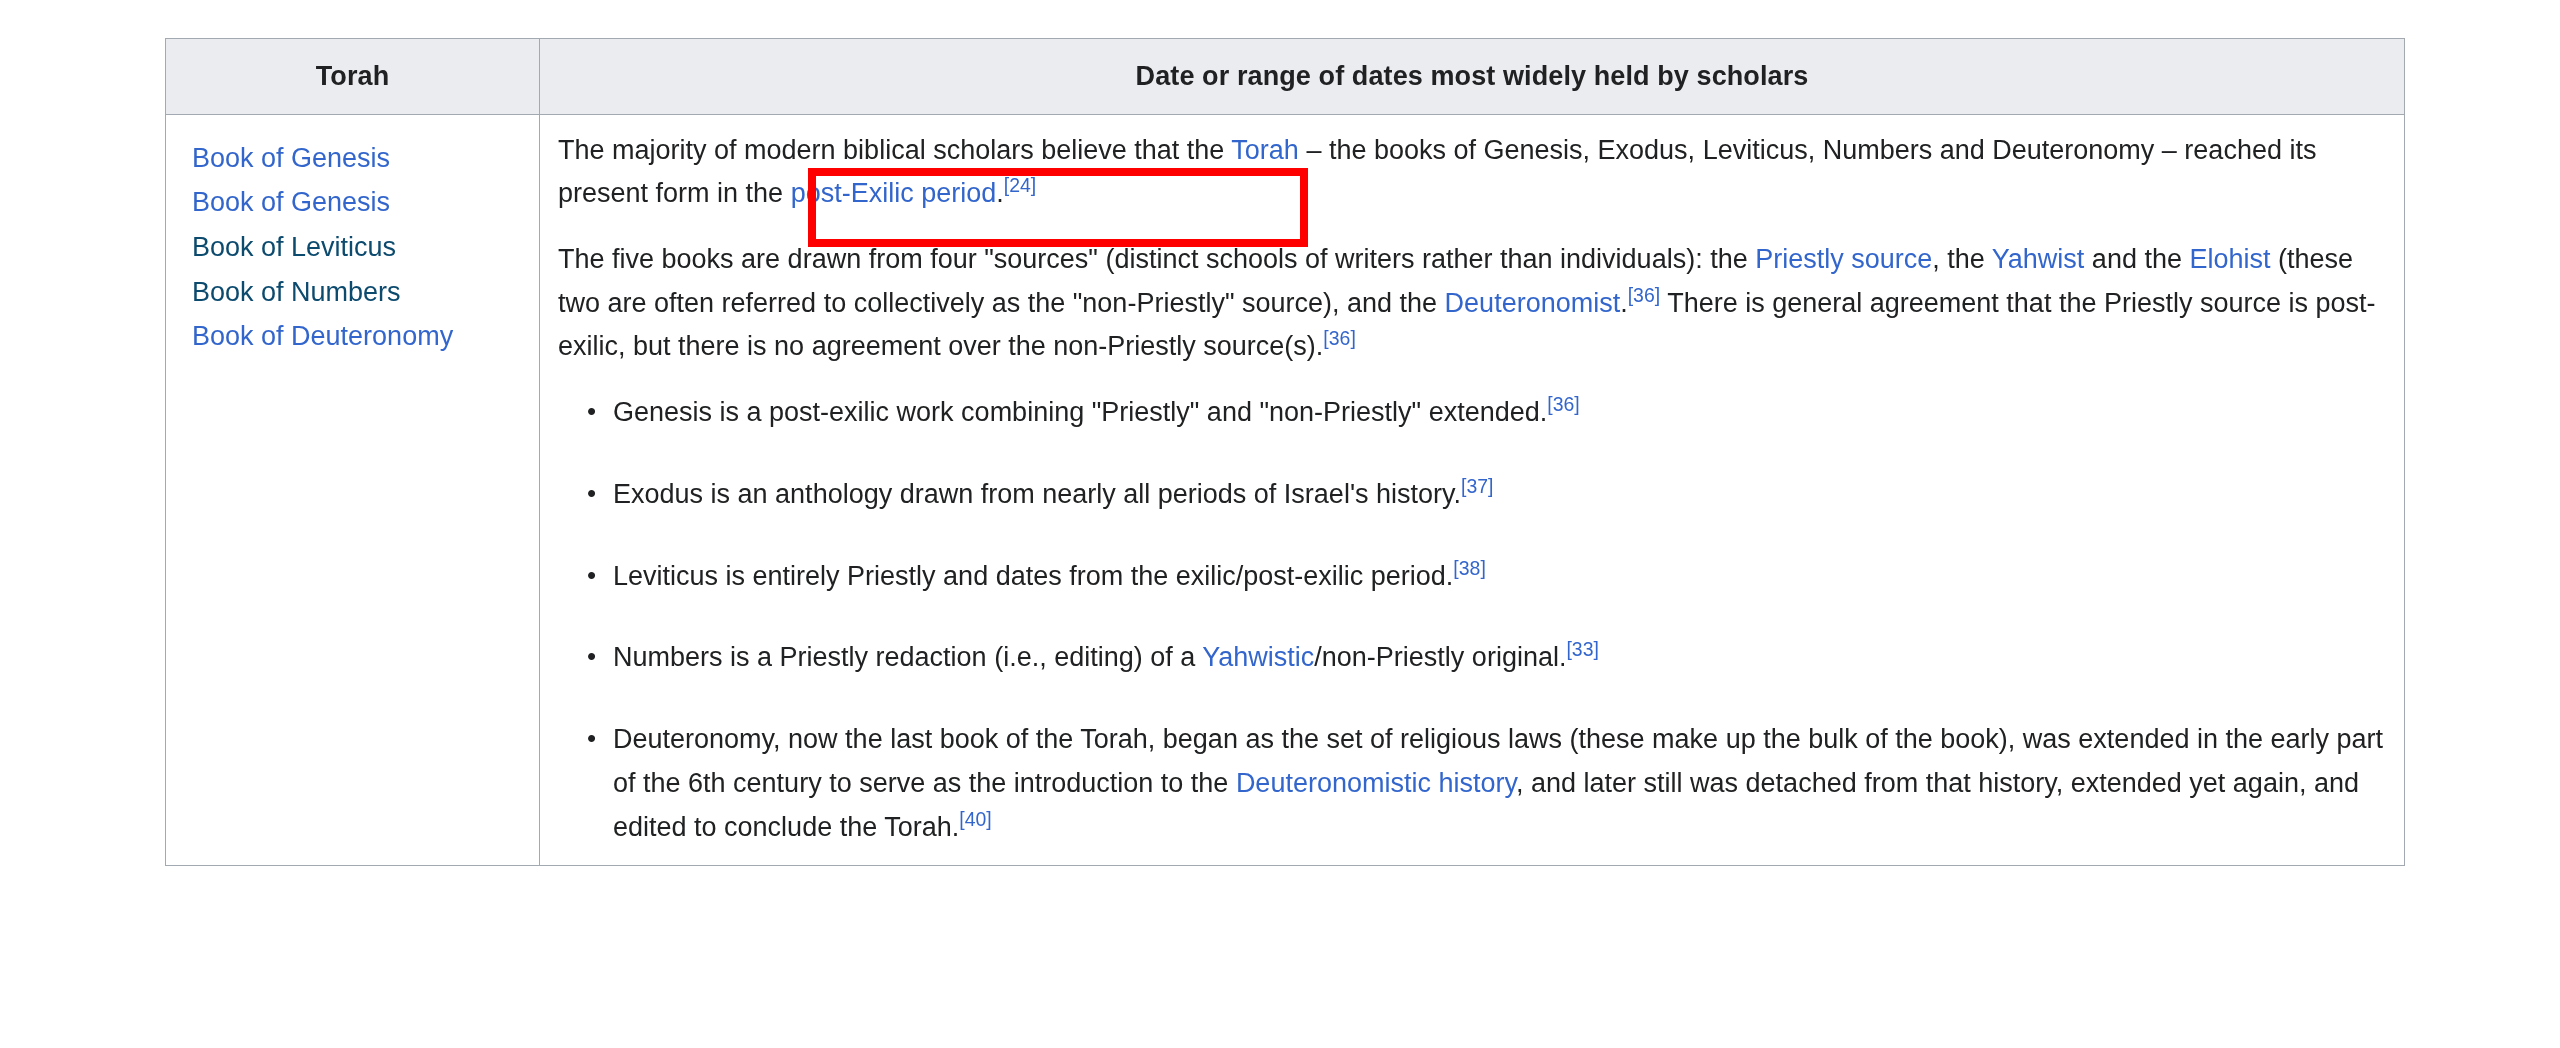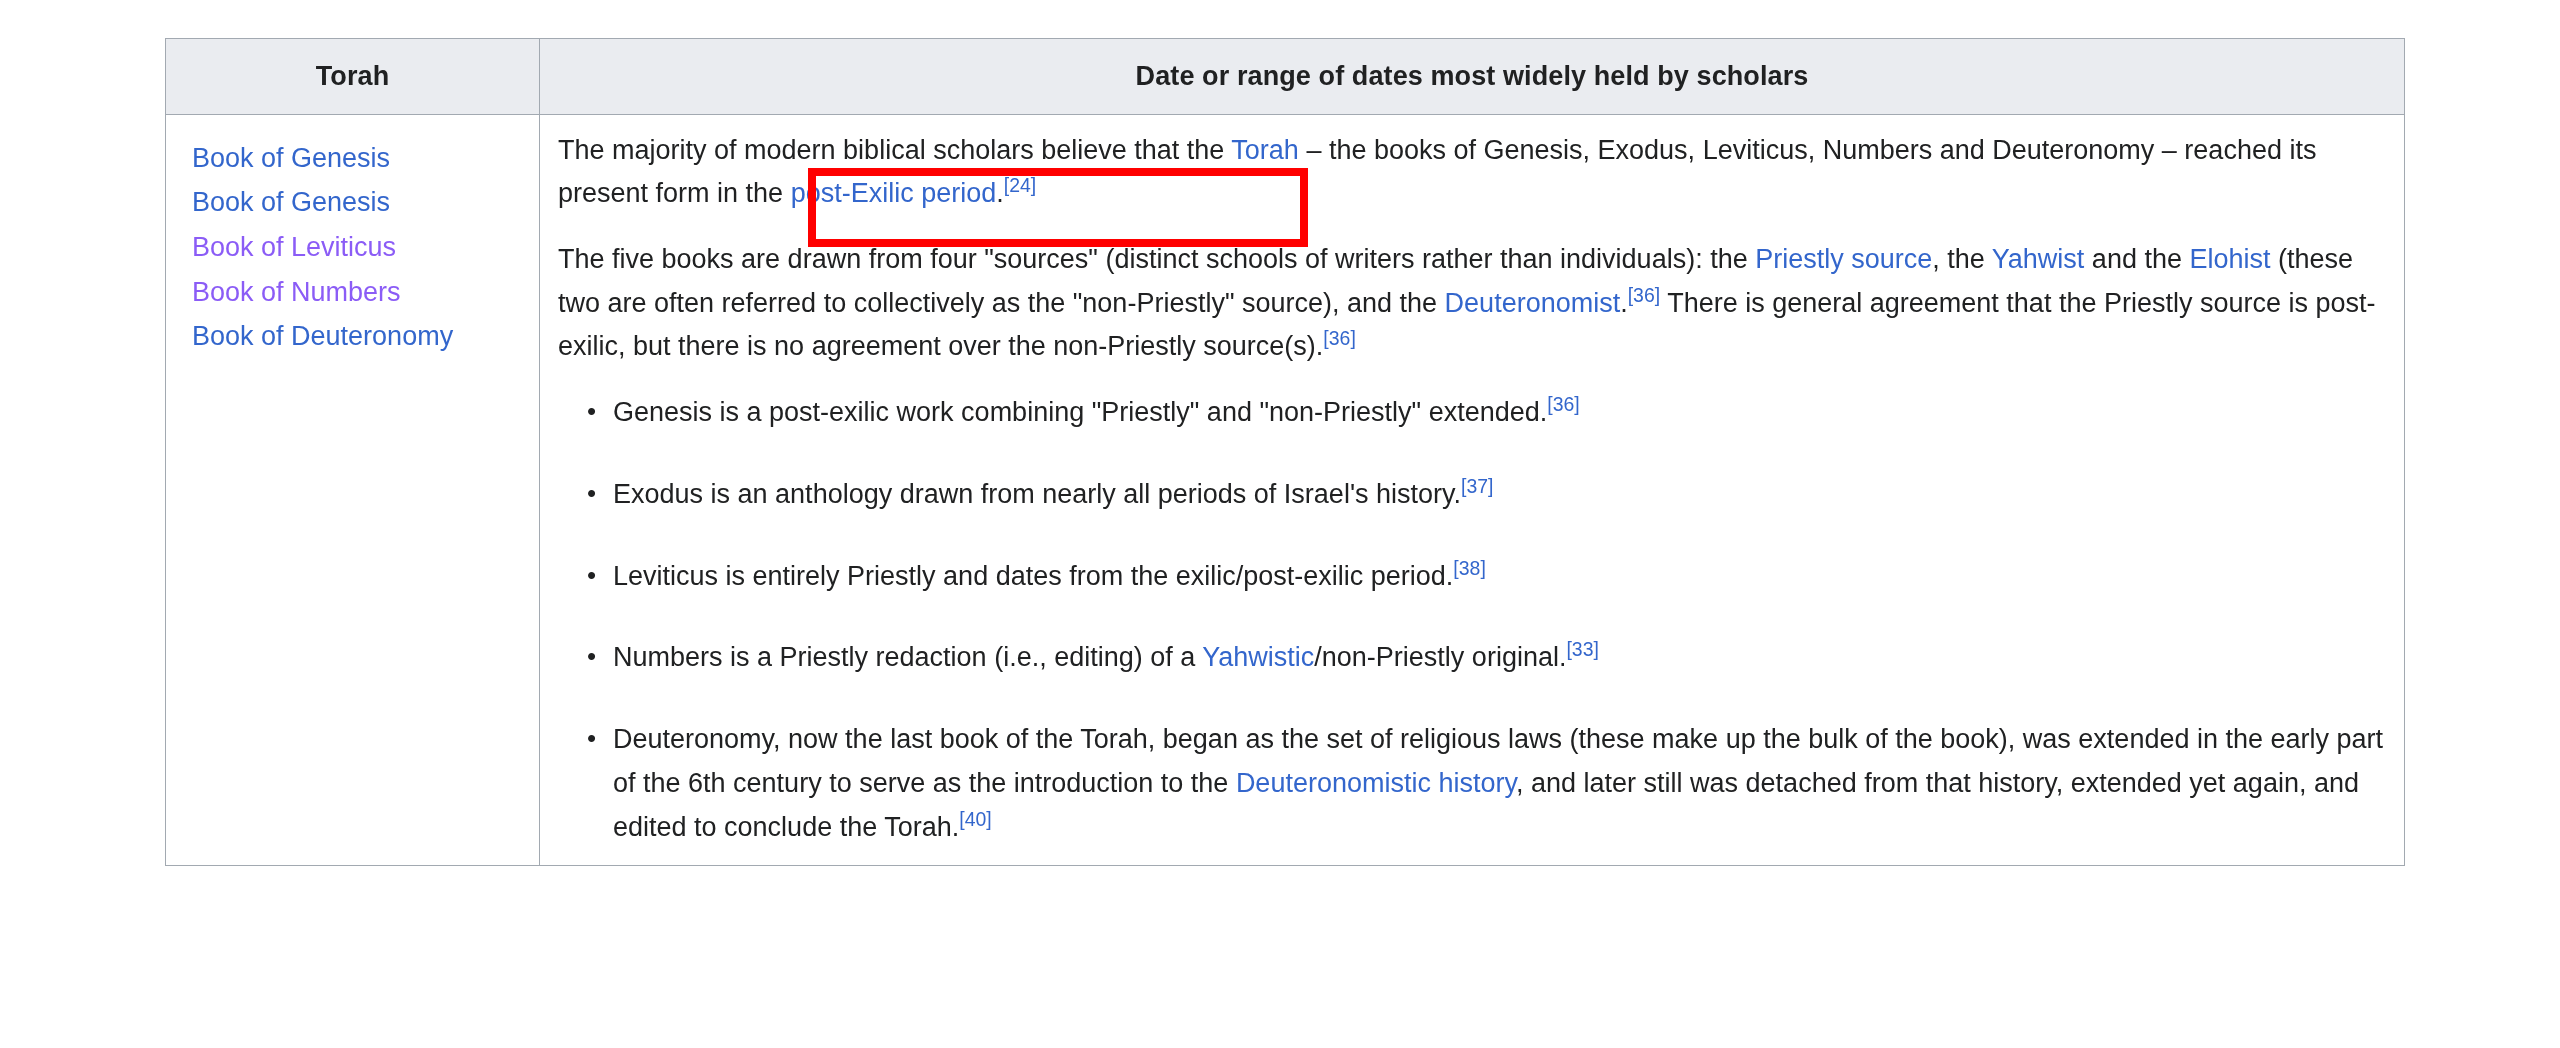--- a/index.html
+++ b/index.html
@@ -85,21 +85,21 @@
     margin: 0 0 1px 0;
     padding: 0;
   }
 
   a.wlink {
     color: #3366cc;
     text-decoration: none;
     cursor: pointer;
   }
   a.wlink.visited {
-    color: #8b5cf6;
+    color: #0c4a6e;
   }
 
   .content-col p {
     margin: 0 0 22px 0;
     padding: 0;
     text-align: left;
   }
   .content-col p.tight { }
 
   ul.bullets {

